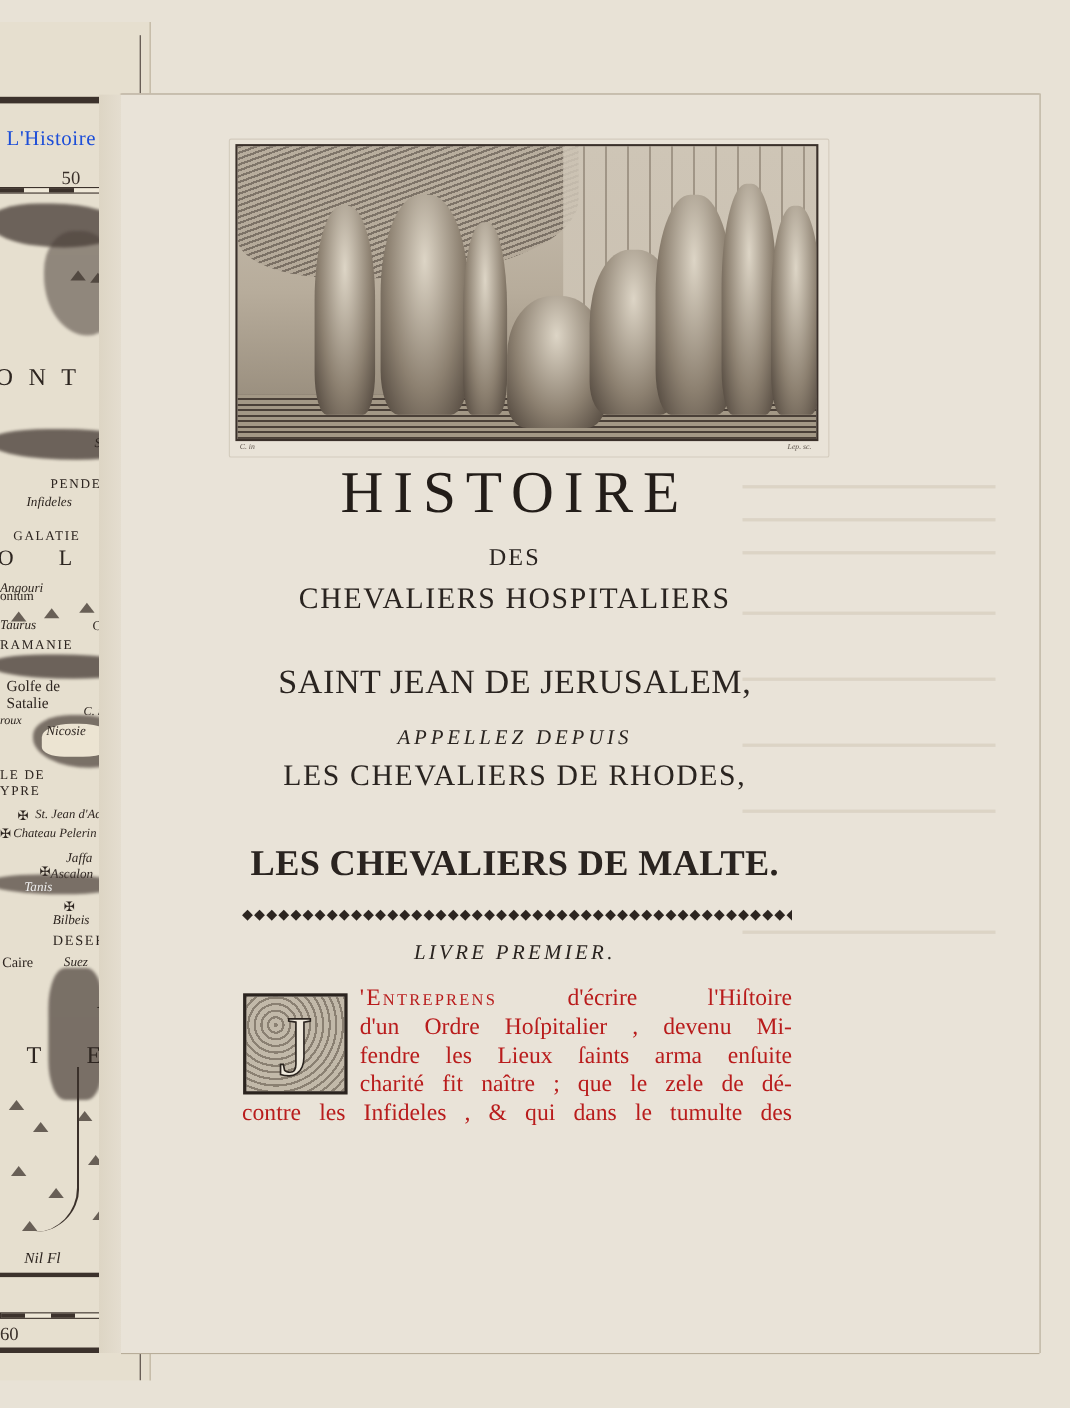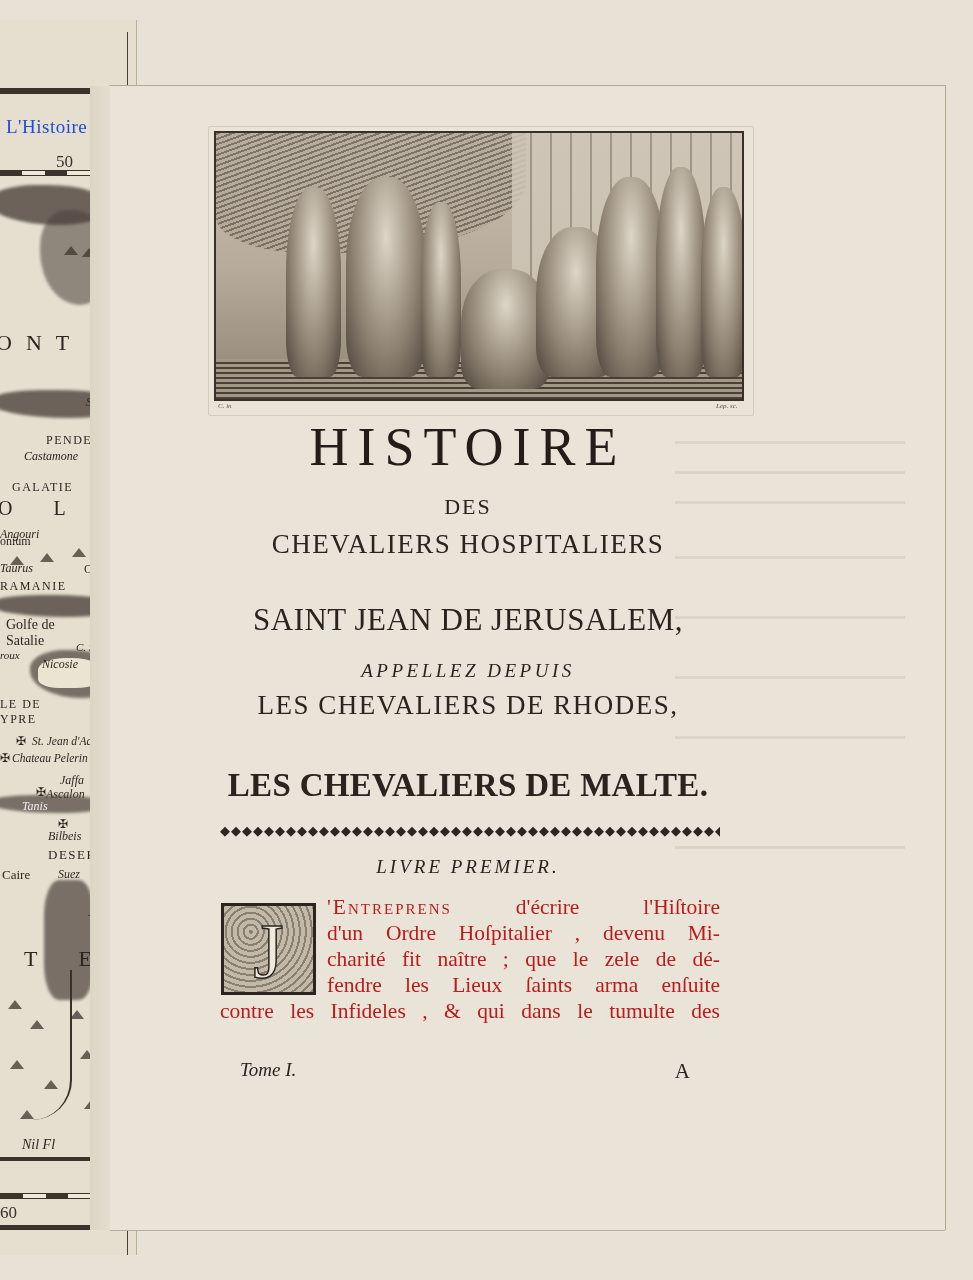--- a/index.html
+++ b/index.html
@@ -120,21 +120,21 @@
   <div class="sea-shade" style="left:40px;top:190px;width:70px;height:95px;opacity:.55;"></div>
   <div class="mtn" style="left:64px;top:226px;"></div>
   <div class="mtn" style="left:82px;top:228px;"></div>
   <div class="mtn" style="left:100px;top:226px;"></div>
 
   <div class="map-label big" style="left:-4px;top:312px;">ONT E</div>
 
   <div class="sea-shade" style="left:-10px;top:370px;width:140px;height:28px;"></div>
   <div class="map-label it" style="left:86px;top:376px;">Sinop</div>
   <div class="map-label caps" style="left:46px;top:414px;">PENDERAC</div>
-  <div class="map-label it" style="left:24px;top:430px;">Castamone</div>
+  <div class="map-label it" style="left:24px;top:430px;">Infideles</div>
   <div class="map-label it" style="left:0px;top:468px;margin-top:40px;">Angouri</div>
   <div class="map-label caps" style="left:12px;top:461px;">GALATIE</div>
   <div class="map-label caps" style="left:96px;top:450px;font-size:16px;">CA</div>
   <div class="map-label big" style="left:-2px;top:478px;font-size:20px;letter-spacing:18px;">O L I</div>
   <div class="map-label" style="left:0px;top:515px;">onium</div>
   <div class="map-label it" style="left:102px;top:516px;font-size:11px;">Cesa</div>
 
   <div class="mtn" style="left:10px;top:536px;"></div>
   <div class="mtn" style="left:40px;top:533px;"></div>
   <div class="mtn" style="left:72px;top:528px;"></div>
@@ -233,22 +233,18 @@
 
   <div class="title-block t-livre">LIVRE PREMIER.</div>
 
   <div class="dropcap">
     <span class="dropcap-letter">J</span>
   </div>
 
   <div class="body-text">
     <span class="body-line indent"><span class="smallcaps">'Entreprens</span><span> d'écrire l'Hiſtoire</span></span>
     <span class="body-line indent">d'un Ordre Hoſpitalier , devenu Mi-</span>
+    <span class="body-line indent">fendre les Lieux ſaints arma enſuite</span>
     <span class="body-line indent">charité fit naître ; que le zele de dé-</span>
-    <span class="body-line indent">fendre les Lieux ſaints arma enſuite</span>
     <span class="body-line">contre les Infideles , &amp; qui dans le tumulte des</span>
   </div>
 
-  <div class="footer-row">
-    <span class="footer-tome">Tome I.</span>
-    <span class="footer-sig">A</span>
-  </div>
 </div>
 
 </body></html>

